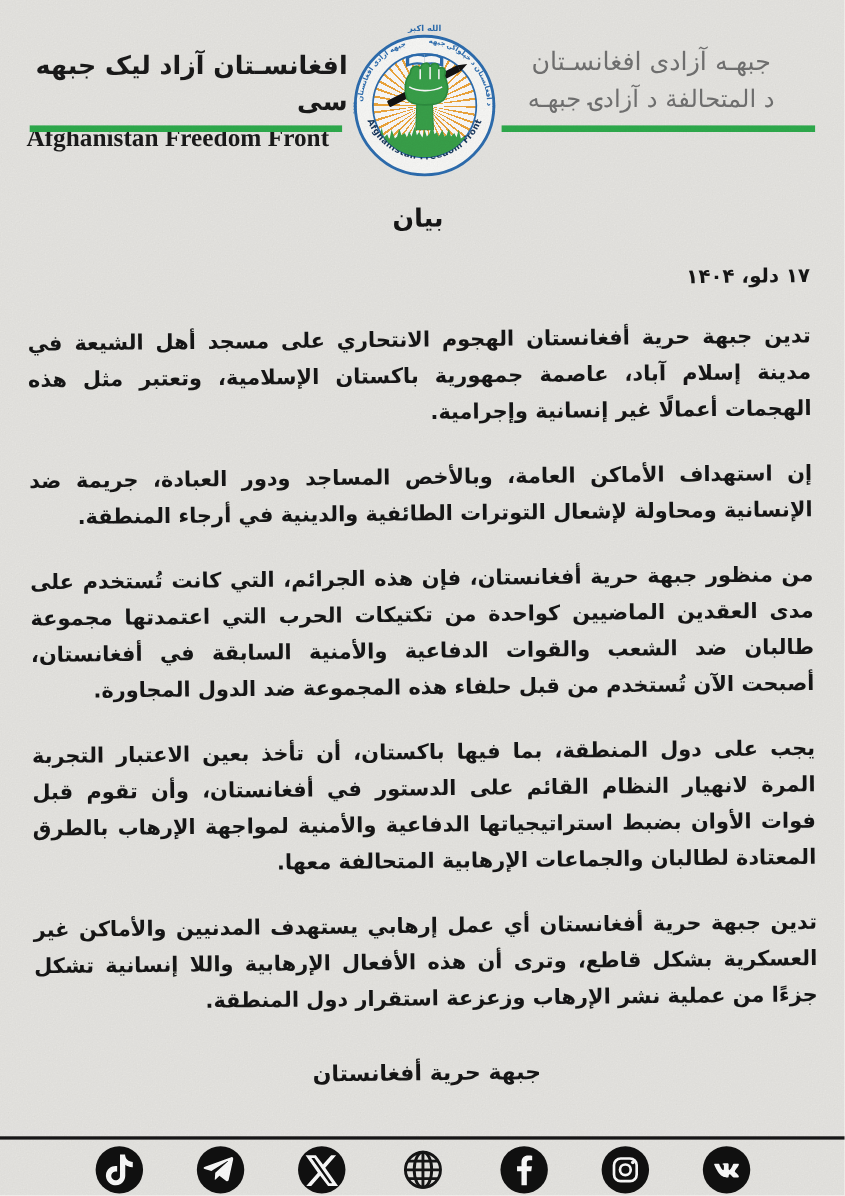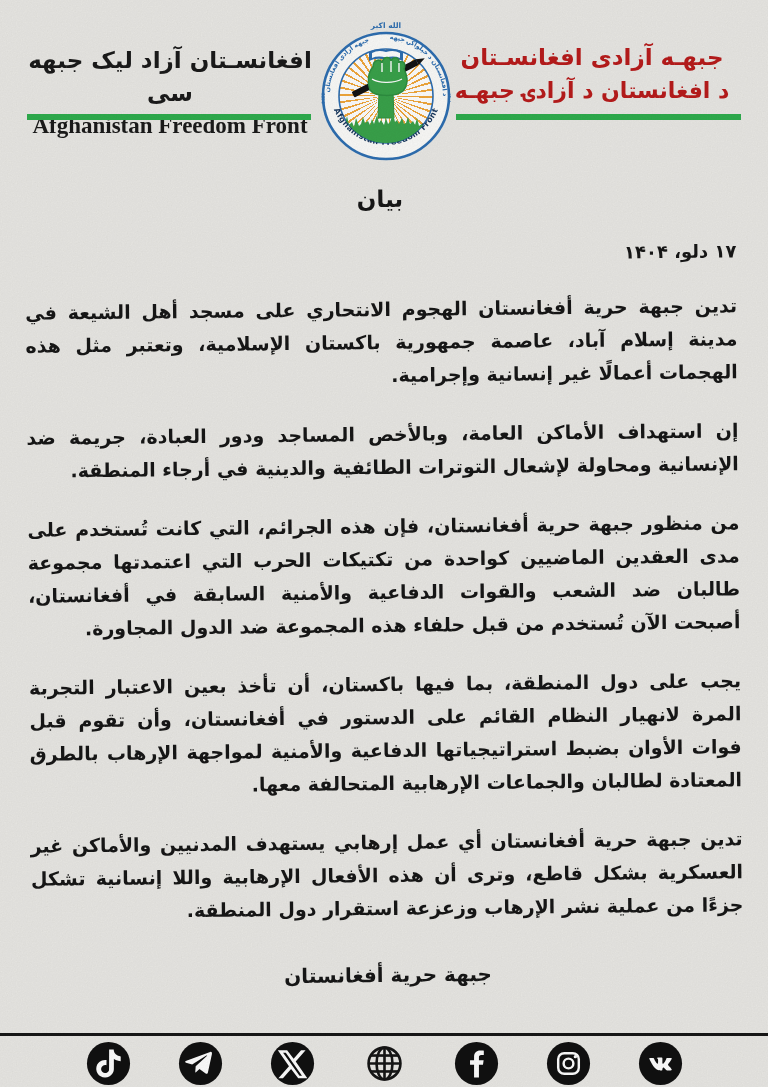--- a/index.html
+++ b/index.html
@@ -1,24 +1,24 @@
 <!DOCTYPE html>
 <html lang="ar"><head>
 <meta charset="utf-8">
 <style>
   html,body{margin:0;padding:0;}
   body{width:768px;height:1087px;font-family:"DejaVu Sans",sans-serif;}
   .page{position:relative;width:768px;height:1087px;background:#eae9e5;overflow:hidden;}
   .texture{position:absolute;left:0;top:0;z-index:50;pointer-events:none;}
 
   
-  .hdr-right{position:absolute;top:40px;right:26px;width:300px;text-align:center;direction:rtl;color:#b91c1c;font-weight:700;}
+  .hdr-right{position:absolute;top:40px;right:26px;width:300px;text-align:center;direction:rtl;color:#737373;font-weight:400;}
   .hdr-right .l1{font-size:23px;line-height:34px;}
   .hdr-right .l2{font-size:22px;line-height:33px;}
-  .hdr-left{position:absolute;top:44px;left:24px;width:292px;text-align:center;color:#1b1b1b;}
+  .hdr-left{position:absolute;top:44px;left:24px;width:292px;color:#1b1b1b;}
   .hdr-left .l1{direction:rtl;font-weight:700;font-size:23px;line-height:33px;}
   .hdr-left .l2{font-family:"Liberation Serif","DejaVu Serif",serif;font-weight:700;font-size:23px;line-height:31px;}
   .divider{position:absolute;top:114px;height:6px;background:#2fae4e;}
   .divider.left{left:27px;width:284px;}
   .divider.right{right:27px;width:285px;}
 
   
   .logo{position:absolute;left:311px;top:12px;width:150px;height:152px;}
   .sunburst{position:absolute;left:28px;top:37px;width:94px;height:94px;border-radius:50%;
             background:repeating-conic-gradient(#f2a83c 0deg 2.6deg,#ffffff 2.6deg 9deg);}
@@ -36,21 +36,21 @@
   .social-row{position:absolute;top:1041px;left:0;width:768px;display:flex;justify-content:center;align-items:center;gap:47px;}
   .social-row .ic{width:45px;height:45px;cursor:pointer;}
 </style>
 </head>
 <body>
 
 <div class="page">
 
   <div class="hdr-right">
     <div class="l1">جبهـه آزادی افغانسـتان</div>
-    <div class="l2">د افغانستان د آزادۍ جبهـه</div>
+    <div class="l2">د المتحالفة د آزادۍ جبهـه</div>
   </div>
   <div class="hdr-left">
     <div class="l1">افغانسـتان آزاد لیک جبهه سی</div>
     <div class="l2">Afghanistan Freedom Front</div>
   </div>
   <div class="divider left"></div>
   <div class="divider right"></div>
 
   <div class="logo">
     <div class="sunburst"></div>

